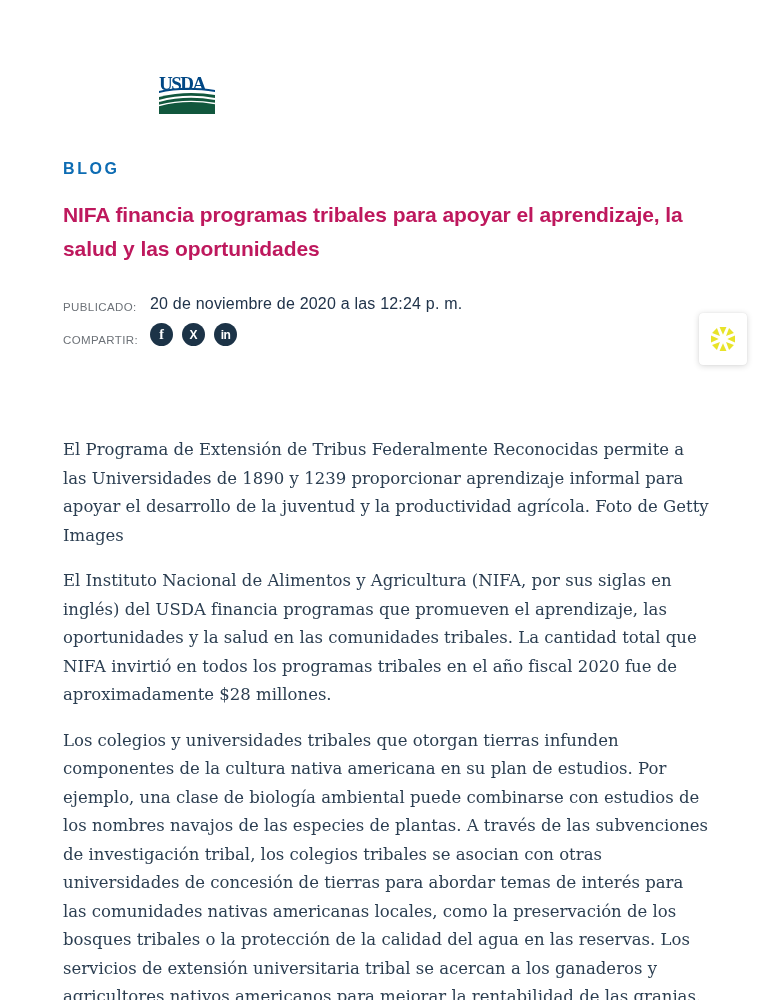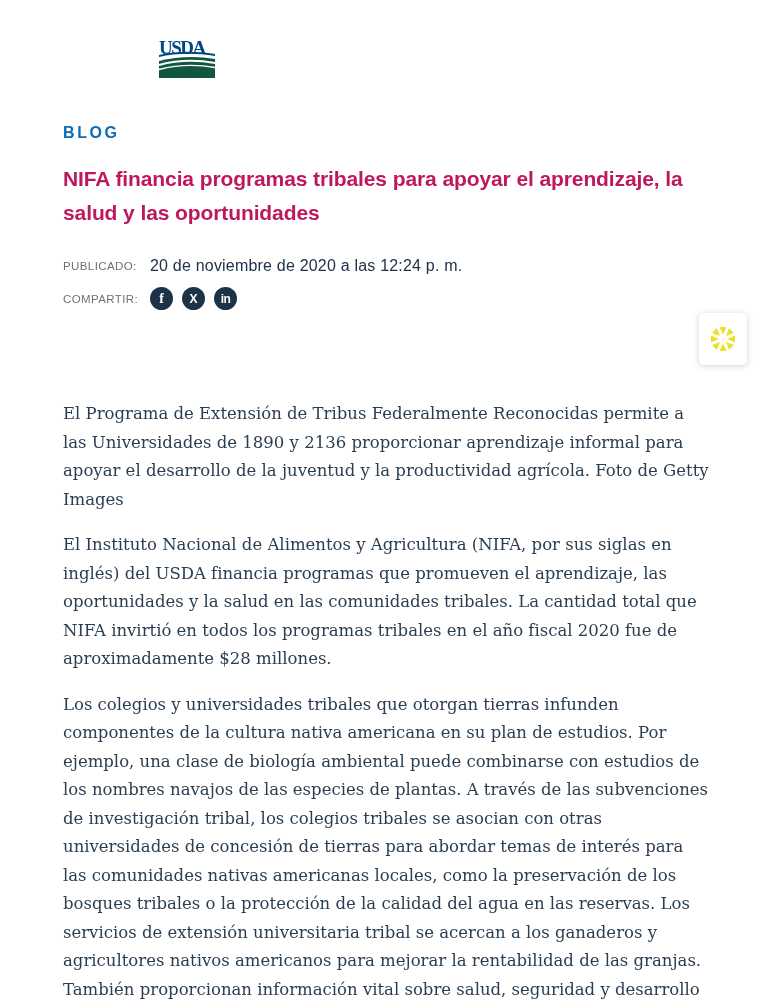--- a/index.html
+++ b/index.html
@@ -12,20 +12,21 @@
     overflow: hidden;
     font-family: "Liberation Sans", sans-serif;
   }
 
   
   .site-header {
     display: flex;
     align-items: flex-end;
     gap: 17px;
     padding: 38px 0 0 158px;
+    margin-top: 36px;
   }
   .usda-logo { display: block; text-decoration: none; flex: 0 0 auto; }
   .agency-name {
     font-size: 20.5px;
     color: #2e2e2e;
     letter-spacing: 0.1px;
   }
 
   
   .content { padding: 0 63px; }
@@ -44,21 +45,21 @@
     margin: 20px 0 0 0;
     font-size: 21px;
     line-height: 34px;
     font-weight: bold;
     color: #be185d;
     max-width: 652px;
     letter-spacing: -0.1px;
   }
 
   .meta { margin-top: 24px; }
-  .meta-row { display: flex; align-items: center; margin-bottom: 10px; min-height: 23px; }
+  .meta-row { display: flex; align-items: flex-end; margin-bottom: 10px; min-height: 23px; }
   .meta-label {
     width: 87px;
     flex: 0 0 87px;
     font-size: 11.5px;
     color: #6d7278;
     letter-spacing: 0.4px;
   }
   .meta-value {
     font-size: 16px;
     color: #20334a;
@@ -141,21 +142,21 @@
             <span class="glyph glyph-x">X</span>
           </a>
           <a class="social-btn">
             <span class="glyph glyph-in">in</span>
           </a>
         </span>
       </div>
     </div>
 
     <article class="article-body">
-      <p>El Programa de Extensión de Tribus Federalmente Reconocidas permite a las Universidades de 1890 y 2136 proporcionar aprendizaje informal para apoyar el desarrollo de la juventud y la productividad agrícola. Foto de Getty Images</p>
+      <p>El Programa de Extensión de Tribus Federalmente Reconocidas permite a las Universidades de 1890 y 1239 proporcionar aprendizaje informal para apoyar el desarrollo de la juventud y la productividad agrícola. Foto de Getty Images</p>
       <p>El Instituto Nacional de Alimentos y Agricultura (NIFA, por sus siglas en inglés) del USDA financia programas que promueven el aprendizaje, las oportunidades y la salud en las comunidades tribales. La cantidad total que NIFA invirtió en todos los programas tribales en el año fiscal 2020 fue de aproximadamente $28 millones.</p>
       <p>Los colegios y universidades tribales que otorgan tierras infunden componentes de la cultura nativa americana en su plan de estudios. Por ejemplo, una clase de biología ambiental puede combinarse con estudios de los nombres navajos de las especies de plantas. A través de las subvenciones de investigación tribal, los colegios tribales se asocian con otras universidades de concesión de tierras para abordar temas de interés para las comunidades nativas americanas locales, como la preservación de los bosques tribales o la protección de la calidad del agua en las reservas. Los servicios de extensión universitaria tribal se acercan a los ganaderos y agricultores nativos americanos para mejorar la rentabilidad de las granjas. También proporcionan información vital sobre salud, seguridad y desarrollo económico a las comunidades tribales. Los Colegios Tribales también reciben una dotación que apoya las instalaciones y otras necesidades críticas en estas escuelas.</p>
 
     </article>
 
   </main>
 
   <div class="spinner-card">
     <svg width="30" height="30" viewBox="0 0 28 28" aria-hidden="true">
       <g fill="#e8e329">

